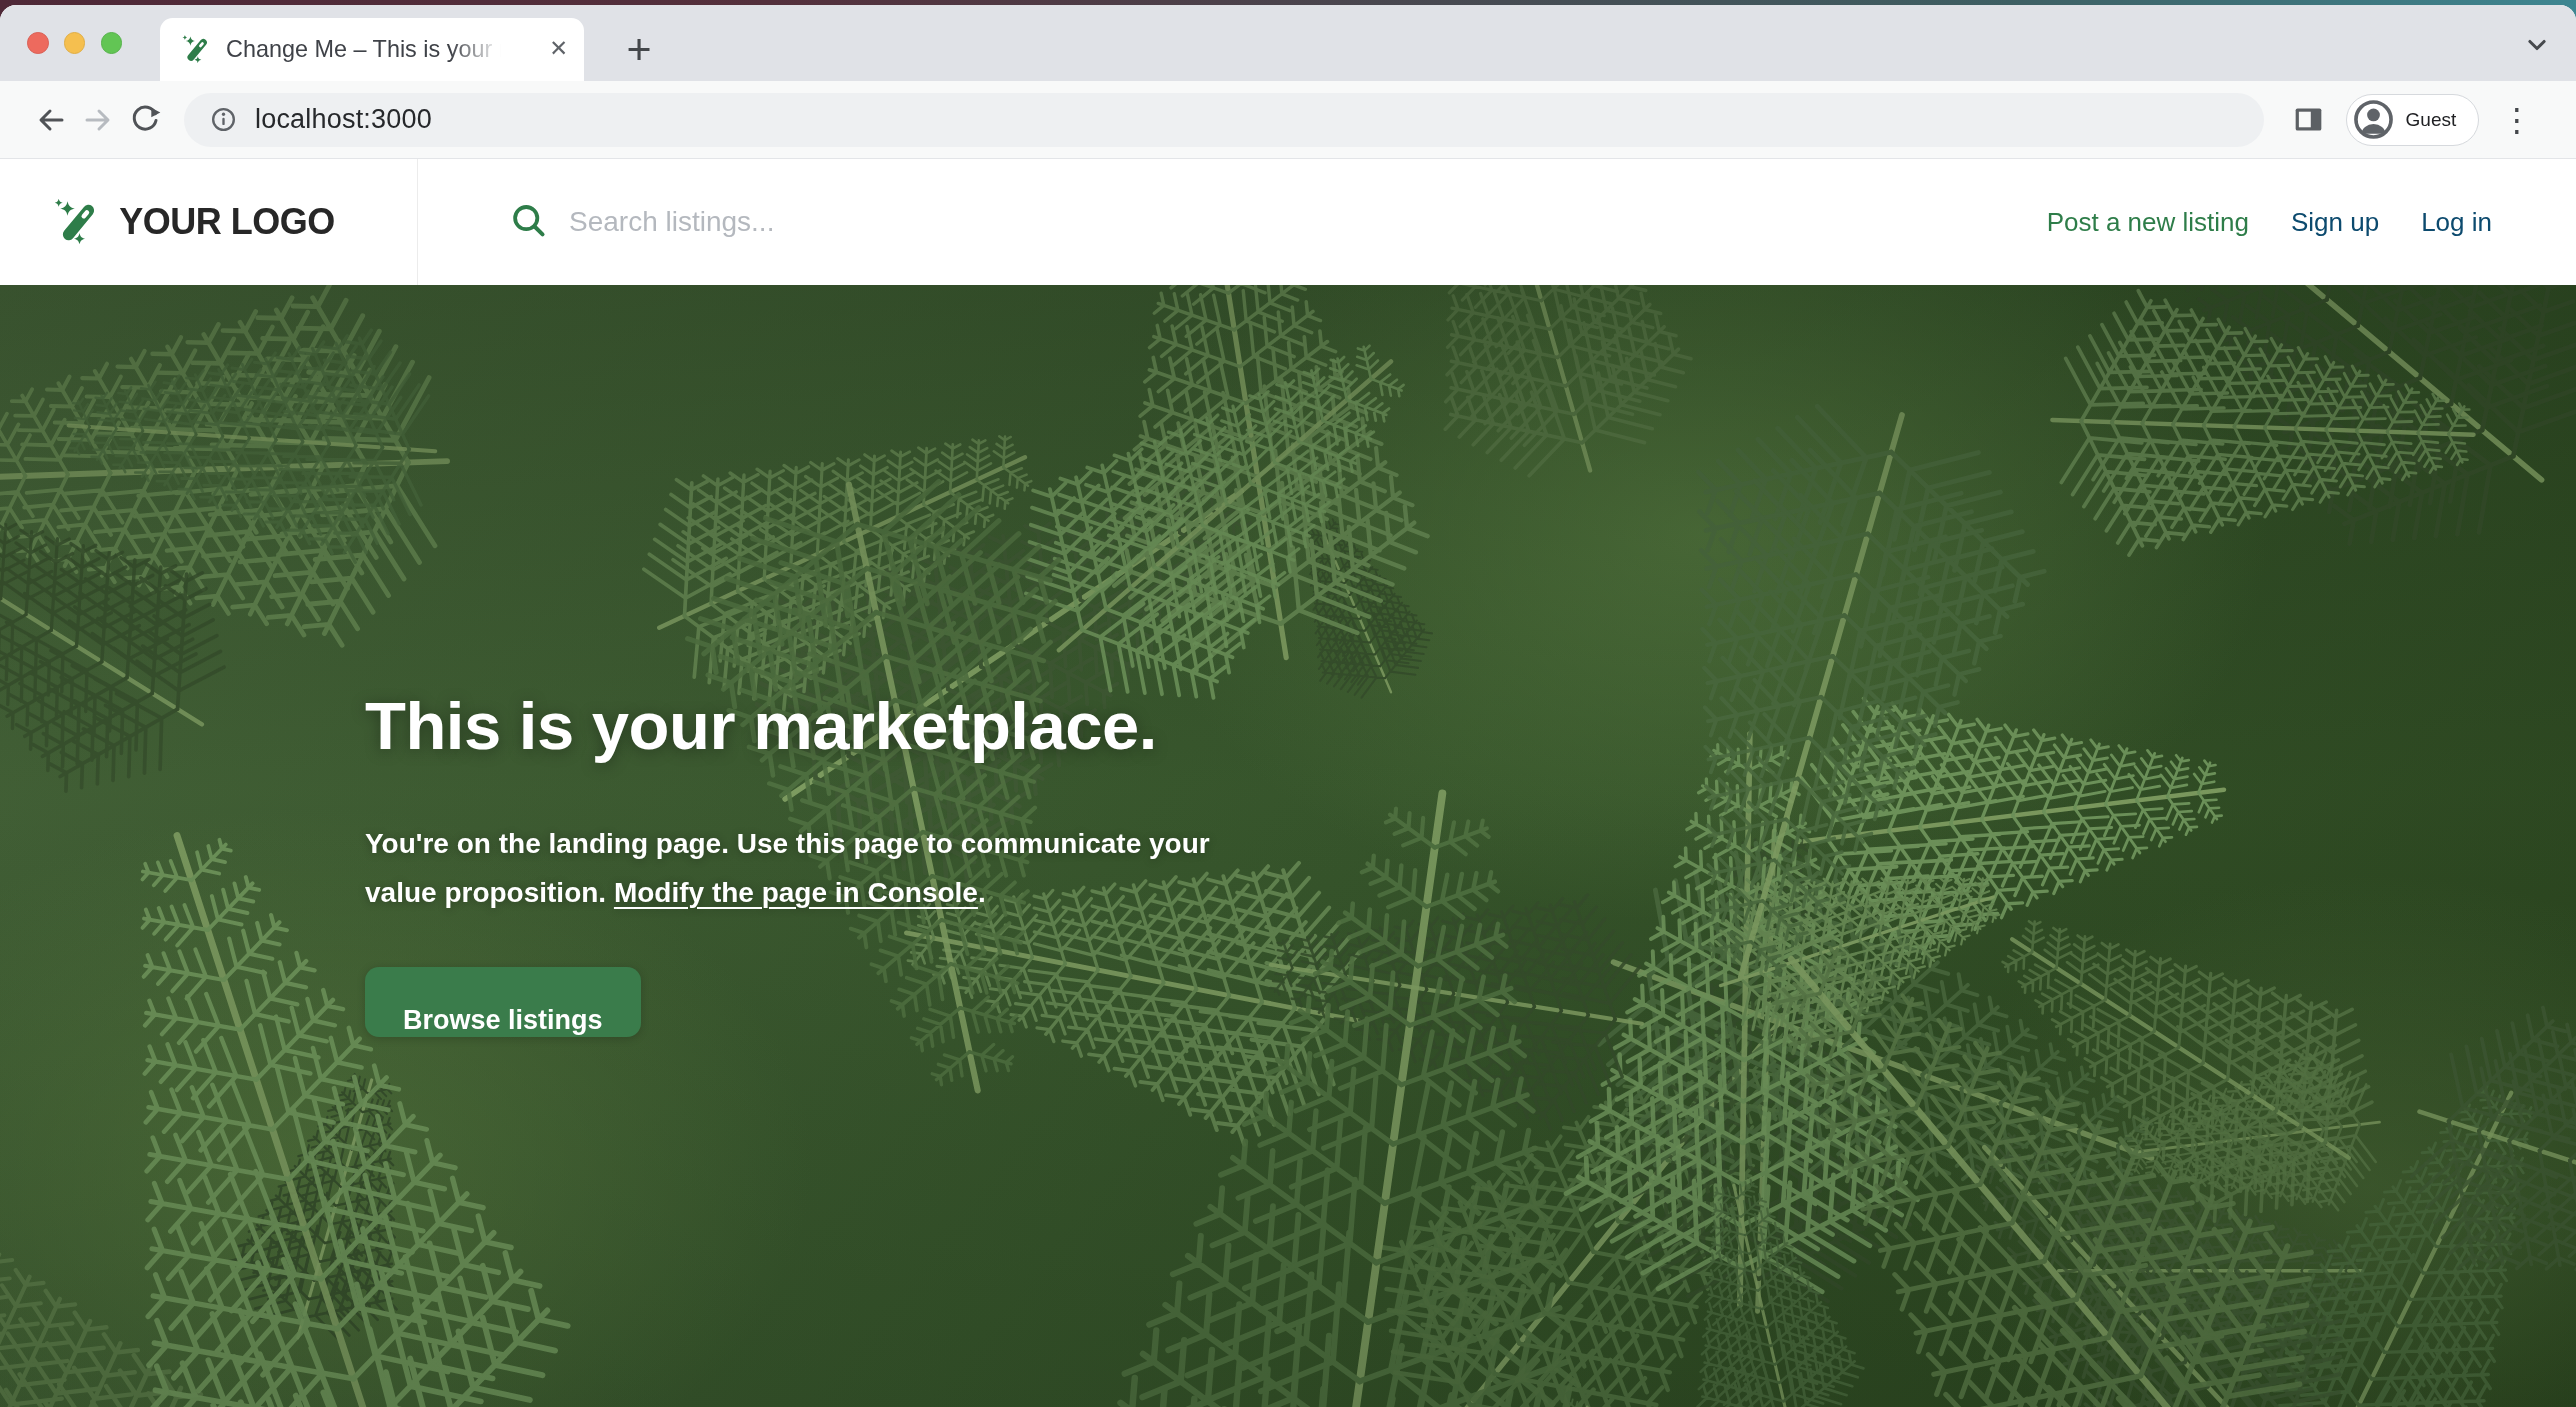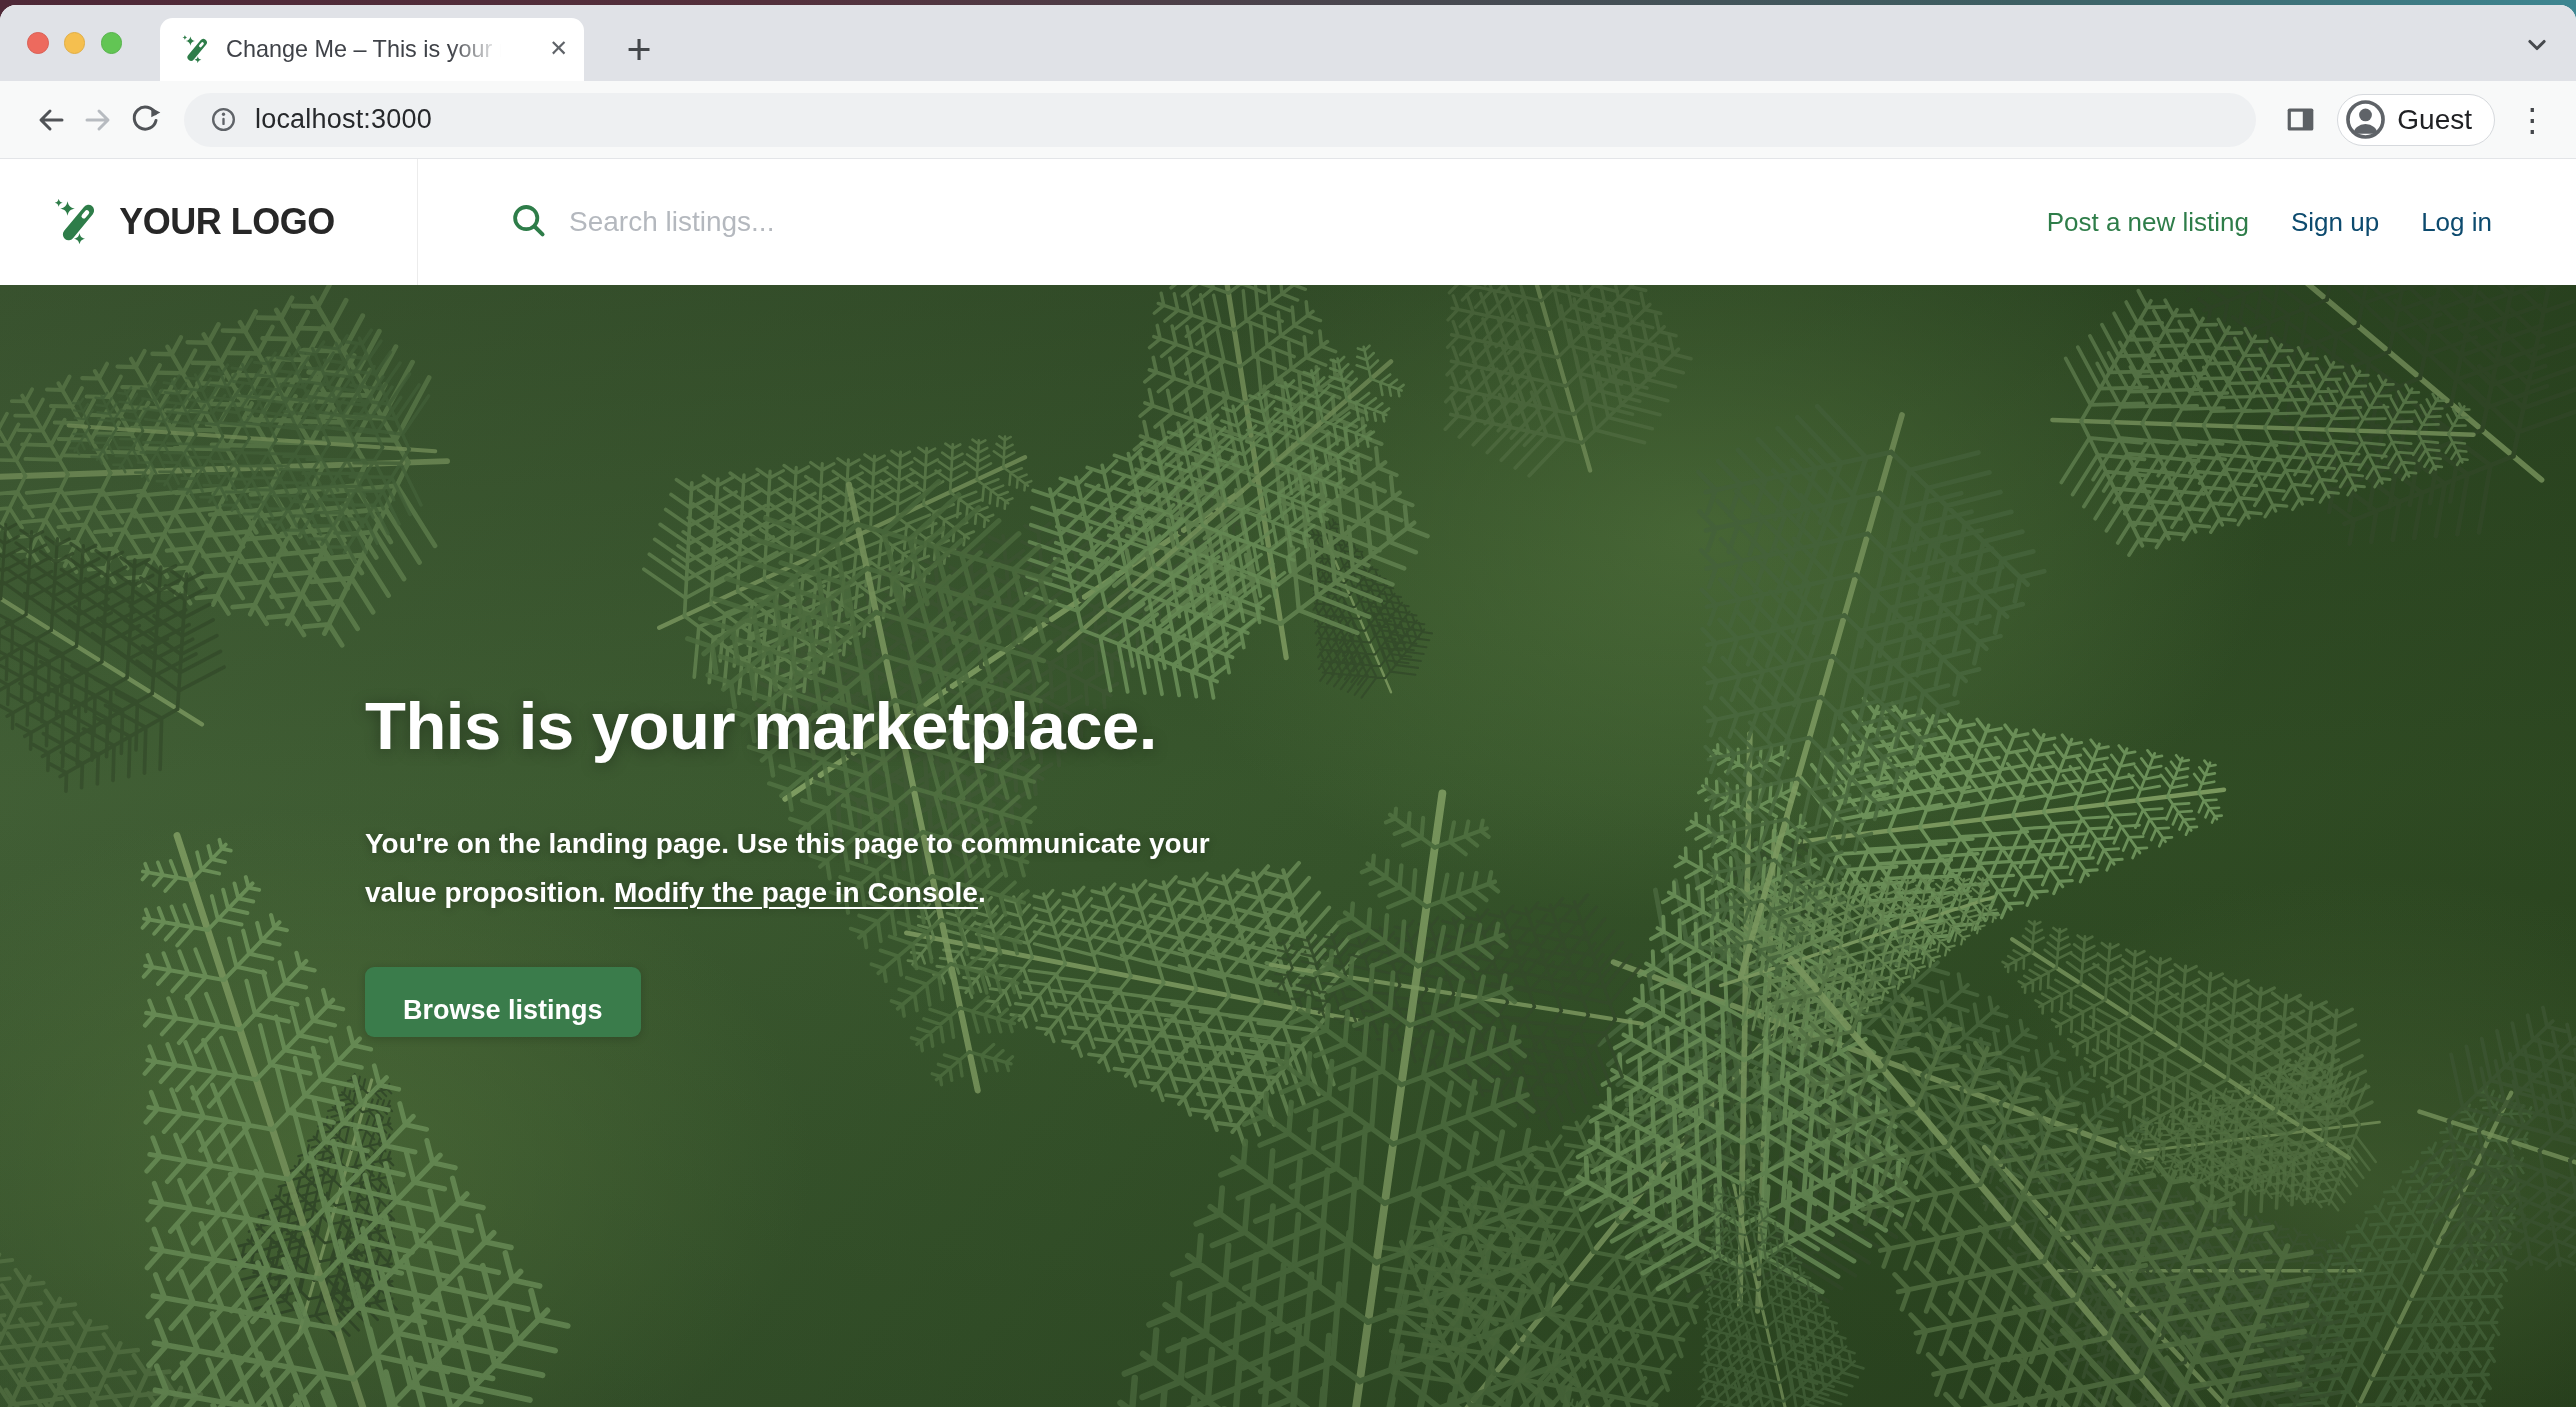--- a/index.html
+++ b/index.html
@@ -55,21 +55,21 @@
   .omni-info { width:29px; height:29px; flex:0 0 auto; }
   .omni-url { margin-left:17px; font-size:27px; color:#26282b; letter-spacing:0.2px; }
   .tb-right { display:flex; align-items:center; margin-left:20px; flex:0 0 auto; }
   .sidepanel-btn { width:49px; height:49px; display:flex; align-items:center; justify-content:center; }
   .sidepanel-btn svg { width:33px; height:33px; }
   .guest-pill {
     margin-left:12.6px; height:52px; border:1.8px solid #d6d9dd; background:#fff;
     border-radius:26px; display:flex; align-items:center; padding:0 21.6px 0 6.3px;
   }
   .guest-pill svg { width:41px; height:41px; }
-  .guest-label { margin-left:11.7px; font-size:28px; color:#202124; }
+  .guest-label { margin-left:11.7px; font-size:19px; color:#202124; }
   .kebab { margin-left:18px; width:40px; height:49px; display:flex; align-items:center; justify-content:center;
            font-size:32px; color:#44474b; letter-spacing:0; }
 
   
   .site-header { height:126px; background:#fff; display:flex; align-items:stretch;gap:24px; }
   .logo-zone {
     width:418px; flex:0 0 auto; border-right:1.8px solid #ececec;
     display:flex; align-items:center; padding-left:54px;
   }
   .logo-zone svg { width:50px; height:50px; color:var(--accent); flex:0 0 auto; }
@@ -107,21 +107,21 @@
     text-shadow:0 1.8px 14.4px rgba(0,0,0,.35);
   }
   .hero-body {
     margin:56px 0 0 0; font-size:28px; font-weight:bold; line-height:1.72;
     text-shadow:0 0.9px 9px rgba(0,0,0,.30);
   }
   .hero-body a { color:#fff; text-decoration:underline; text-underline-offset:5.4px; text-decoration-thickness:2.3px; }
   .cta-btn {
     margin-top:50px; display:inline-block; border:none; cursor:pointer;
     background:var(--btn); color:#fff; font-family:inherit; font-weight:bold;
-    font-size:27px; padding:8px 38px; height:70px; line-height:70px; border-radius:9px;
+    font-size:27px; padding:18px 38px; height:70px; line-height:70px; border-radius:14px;
     box-shadow:0 1.8px 9px rgba(0,0,0,.18);
   }
   .hidden-defs { position:absolute; width:0; height:0; overflow:hidden; }
 </style>
 </head>
 <body>
 
 <svg class="hidden-defs" aria-hidden="true">
   <defs>
     <symbol id="wand" viewBox="0 0 48 48">

